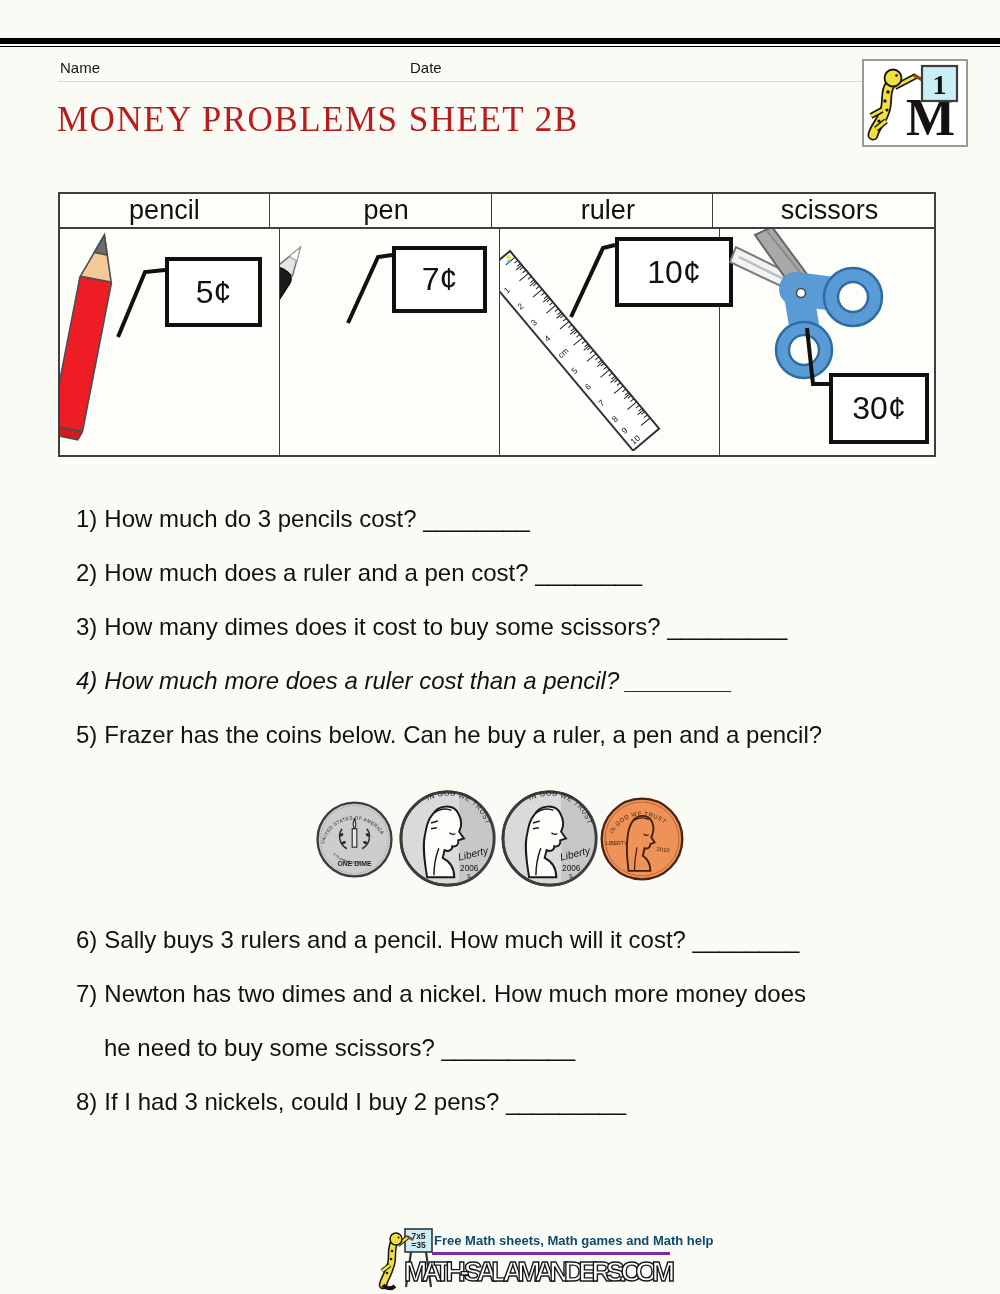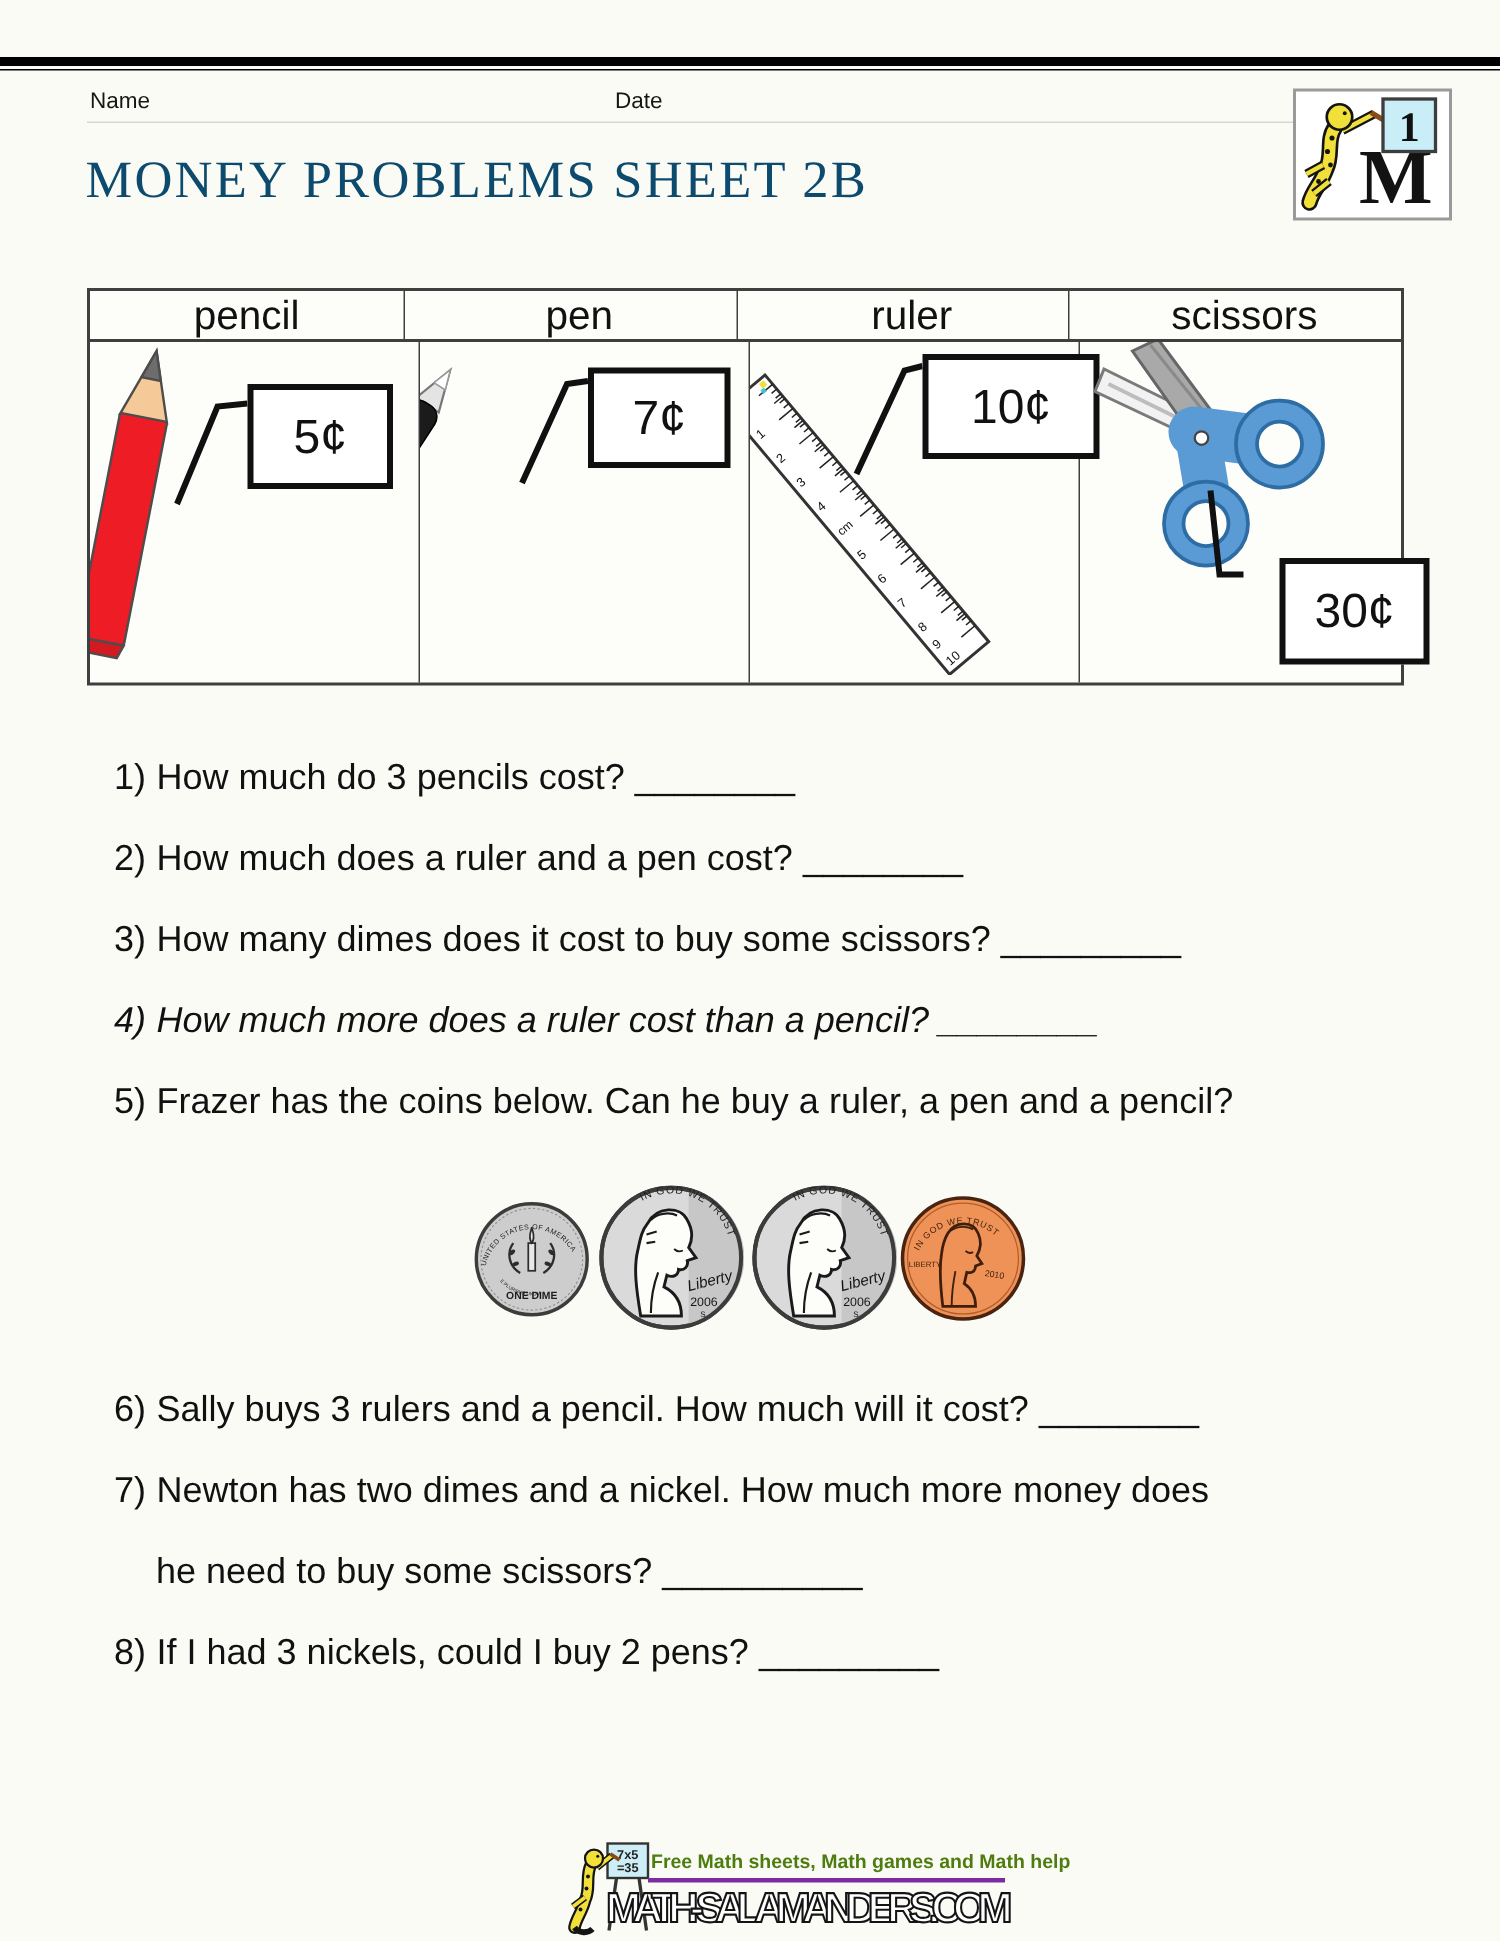--- a/index.html
+++ b/index.html
@@ -5,38 +5,38 @@
   html,body{margin:0;padding:0;background:#e9e9e9;}
   .page{position:relative;width:1000px;height:1294px;background:#fbfbf6;overflow:hidden;
         font-family:"Liberation Sans",sans-serif;color:#111;padding-left:31px;}
   .abs{position:absolute;}
   
   .topbar{left:0;top:38px;width:1000px;height:6px;background:#000;}
   .topbar2{left:0;top:46px;width:1000px;height:1px;background:#000;}
   .metalabel{font-size:15px;color:#161616;}
   .metaline{left:58px;top:81px;width:806px;height:1px;background:#d6d6d2;}
   .title{left:57px;top:100px;font-family:"Liberation Serif",serif;font-size:35px;
-         letter-spacing:1.5px;color:#0c4a6e;white-space:nowrap;}
+         letter-spacing:1.5px;color:#b91c1c;white-space:nowrap;}
   
   .cornerlogo{left:862px;top:59px;width:106px;height:88px;background:#fff;border:2px solid #9a9a9a;box-sizing:border-box;}
   
   .itable{left:58px;top:192px;width:878px;height:265px;border:2px solid #3f3f3f;box-sizing:border-box;display:flex;flex-direction:column;background:#fdfdfa;}
   .itable .hrow{display:flex;height:42px;border-bottom:2px solid #3f3f3f;gap:12px;}
   .itable .brow{display:flex;flex:1;}
   .hcell{flex:1;display:flex;align-items:center;justify-content:center;font-size:27px;border-right:1.5px solid #3f3f3f;}
   .hcell:last-child,.bcell:last-child{border-right:none;}
   .bcell{flex:1;position:relative;border-right:1.5px solid #3f3f3f;}
   .pricebox{position:absolute;border:4px solid #101010;background:#fff;box-sizing:border-box;
             font-size:32px;text-align:center;display:flex;align-items:center;justify-content:center;}
   
   .q{left:76px;font-size:24px;line-height:30px;white-space:nowrap;}
   .q .qn{margin-right:7px;}
   .qcont{left:104px;font-size:24px;line-height:30px;white-space:nowrap;}
   
-  .tagline{left:434px;top:1233px;font-size:13px;font-weight:bold;color:#4d7c0f;white-space:nowrap;}
+  .tagline{left:434px;top:1233px;font-size:13px;font-weight:bold;color:#0c4a6e;white-space:nowrap;}
   .purpleline{left:432px;top:1252px;width:238px;height:3px;background:#7a2ca0;}
   svg text{font-family:"Liberation Sans",sans-serif;}
   .seriftext{font-family:"Liberation Serif",serif;}
 </style>
 </head>
 <body>
 
 <div class="page">
 
   <div class="abs topbar"></div>
@@ -167,21 +167,21 @@
           <path d="M87,52 L47,2" stroke="#8a8a8a" stroke-width="2" fill="none"></path>
           <line x1="76" y1="60" x2="122" y2="66" stroke="#5b9bd5" stroke-width="34" stroke-linecap="round"></line>
           <line x1="79" y1="66" x2="85" y2="102" stroke="#5b9bd5" stroke-width="30" stroke-linecap="round"></line>
           <circle cx="133" cy="68" r="29" fill="#5b9bd5" stroke="#2e6da4" stroke-width="2.5"></circle>
           <circle cx="133" cy="68" r="15" fill="#fdfdfa" stroke="#2e6da4" stroke-width="2.5"></circle>
           <circle cx="84" cy="121" r="28" fill="#5b9bd5" stroke="#2e6da4" stroke-width="2.5"></circle>
           <circle cx="84" cy="121" r="15" fill="#fdfdfa" stroke="#2e6da4" stroke-width="2.5"></circle>
           <circle cx="81" cy="64" r="4.5" fill="#fff" stroke="#444" stroke-width="1.5"></circle>
           <polyline points="87,99 93,155 109,155" fill="none" stroke="#101010" stroke-width="4"></polyline>
         </svg>
-        <div class="pricebox" style="left:109px;top:144px;width:100px;height:71px;margin-left:24px;">30¢</div>
+        <div class="pricebox" style="left:109px;top:144px;width:100px;height:71px;">30¢</div>
       </div>
     </div>
   </div>
 
   <div class="abs q" style="top:504px;"><span class="qn">1)</span><span>How much do 3 pencils cost? ________</span></div>
   <div class="abs q" style="top:558px;"><span class="qn">2)</span><span>How much does a ruler and a pen cost? ________</span></div>
   <div class="abs q" style="top:612px;"><span class="qn">3)</span><span>How many dimes does it cost to buy some scissors? _________</span></div>
   <div class="abs q" style="top:666px;font-style:italic;"><span class="qn">4)</span><span>How much more does a ruler cost than a pencil? ________</span></div>
   <div class="abs q" style="top:720px;"><span class="qn">5)</span><span>Frazer has the coins below. Can he buy a ruler, a pen and a pencil?</span></div>
   <div class="abs q" style="top:925px;"><span class="qn">6)</span><span>Sally buys 3 rulers and a pencil. How much will it cost? ________</span></div>

